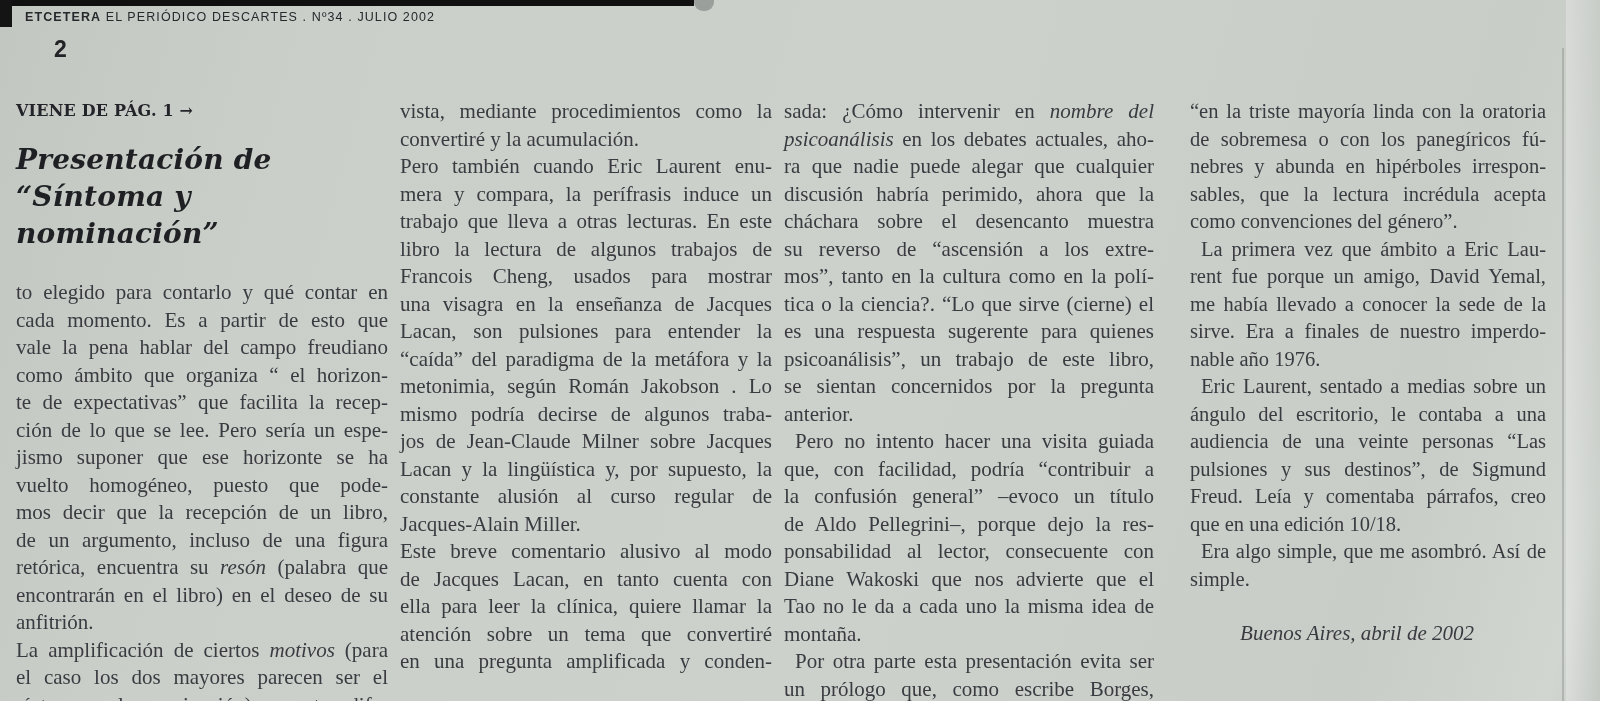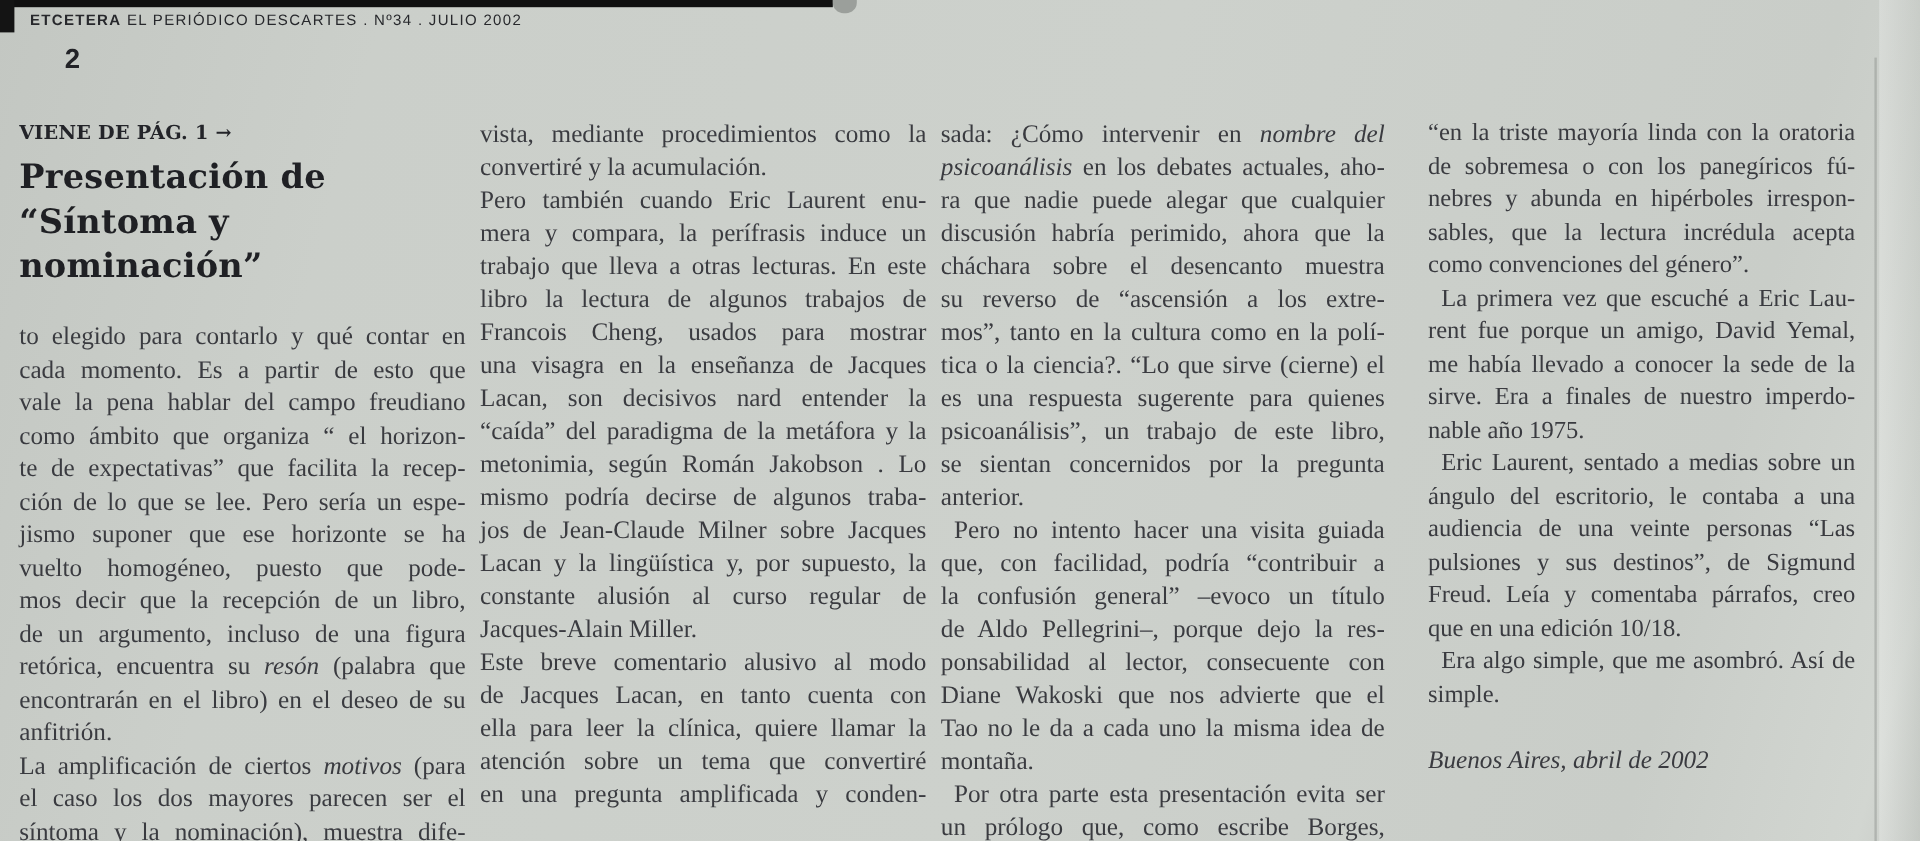--- a/index.html
+++ b/index.html
@@ -45,35 +45,35 @@
   .col-4{width:356px;}
 
   .kicker{
     font-family:"DejaVu Serif", serif;
     font-weight:700;font-size:16px;line-height:25px;color:#232429;
     letter-spacing:.2px;
   }
   .title{
     font-family:"DejaVu Serif", serif;
     font-weight:700;font-size:28px;line-height:37px;color:#1f2024;
-    margin-top:6px;margin-bottom:27px;letter-spacing:.2px;
+    margin-top:18px;margin-bottom:27px;letter-spacing:.2px;font-style:italic;
   }
   .lines .line{
     font-size:21px;line-height:27.5px;
     text-align:justify;text-align-last:justify;
     color:#3a3b40;white-space:nowrap;
   }
   .lines .line.end{text-align-last:left;}
   .lines .line.ind{text-indent:11px;}
   .col-4 .lines .line{font-size:20.5px;}
 
   .dateline{
     margin-top:27px;
     font-style:italic;font-size:21px;line-height:27.5px;
-    text-align:left;padding-right:72px;color:#3a3b40;
+    text-align:right;padding-right:72px;color:#3a3b40;
   }
 </style>
 </head>
 <body>
 
 <div class="page">
 
   <div class="top-bar"></div>
   <div class="corner-blob"></div>
   <div class="top-notch"></div>
@@ -115,21 +115,21 @@
     <div class="col col-2">
       <div class="lines">
           <div class="line">vista, mediante procedimientos como la</div>
           <div class="line end">convertiré y la acumulación.</div>
           <div class="line">Pero también cuando Eric Laurent enu-</div>
           <div class="line">mera y compara, la perífrasis induce un</div>
           <div class="line">trabajo que lleva a otras lecturas. En este</div>
           <div class="line">libro la lectura de algunos trabajos de</div>
           <div class="line">Francois Cheng, usados para mostrar</div>
           <div class="line">una visagra en la enseñanza de Jacques</div>
-          <div class="line">Lacan, son decisivos nard entender la</div>
+          <div class="line">Lacan, son pulsiones para entender la</div>
           <div class="line">“caída” del paradigma de la metáfora y la</div>
           <div class="line">metonimia, según Román Jakobson . Lo</div>
           <div class="line">mismo podría decirse de algunos traba-</div>
           <div class="line">jos de Jean-Claude Milner sobre Jacques</div>
           <div class="line">Lacan y la lingüística y, por supuesto, la</div>
           <div class="line">constante alusión al curso regular de</div>
           <div class="line end">Jacques-Alain Miller.</div>
           <div class="line">Este breve comentario alusivo al modo</div>
           <div class="line">de Jacques Lacan, en tanto cuenta con</div>
           <div class="line">ella para leer la clínica, quiere llamar la</div>
@@ -165,25 +165,25 @@
         </div>
     </div>
 
     <div class="col col-4">
       <div class="lines">
           <div class="line">“en la triste mayoría linda con la oratoria</div>
           <div class="line">de sobremesa o con los panegíricos fú-</div>
           <div class="line">nebres y abunda en hipérboles irrespon-</div>
           <div class="line">sables, que la lectura incrédula acepta</div>
           <div class="line end">como convenciones del género”.</div>
-          <div class="line ind">La primera vez que escuché a Eric Lau-</div>
+          <div class="line ind">La primera vez que ámbito a Eric Lau-</div>
           <div class="line">rent fue porque un amigo, David Yemal,</div>
           <div class="line">me había llevado a conocer la sede de la</div>
           <div class="line">sirve. Era a finales de nuestro imperdo-</div>
-          <div class="line end">nable año 1975.</div>
+          <div class="line end">nable año 1976.</div>
           <div class="line ind">Eric Laurent, sentado a medias sobre un</div>
           <div class="line">ángulo del escritorio, le contaba a una</div>
           <div class="line">audiencia de una veinte personas “Las</div>
           <div class="line">pulsiones y sus destinos”, de Sigmund</div>
           <div class="line">Freud. Leía y comentaba párrafos, creo</div>
           <div class="line end">que en una edición 10/18.</div>
           <div class="line ind">Era algo simple, que me asombró. Así de</div>
           <div class="line end">simple.</div>
         </div>
       <div class="dateline">Buenos Aires, abril de 2002</div>

